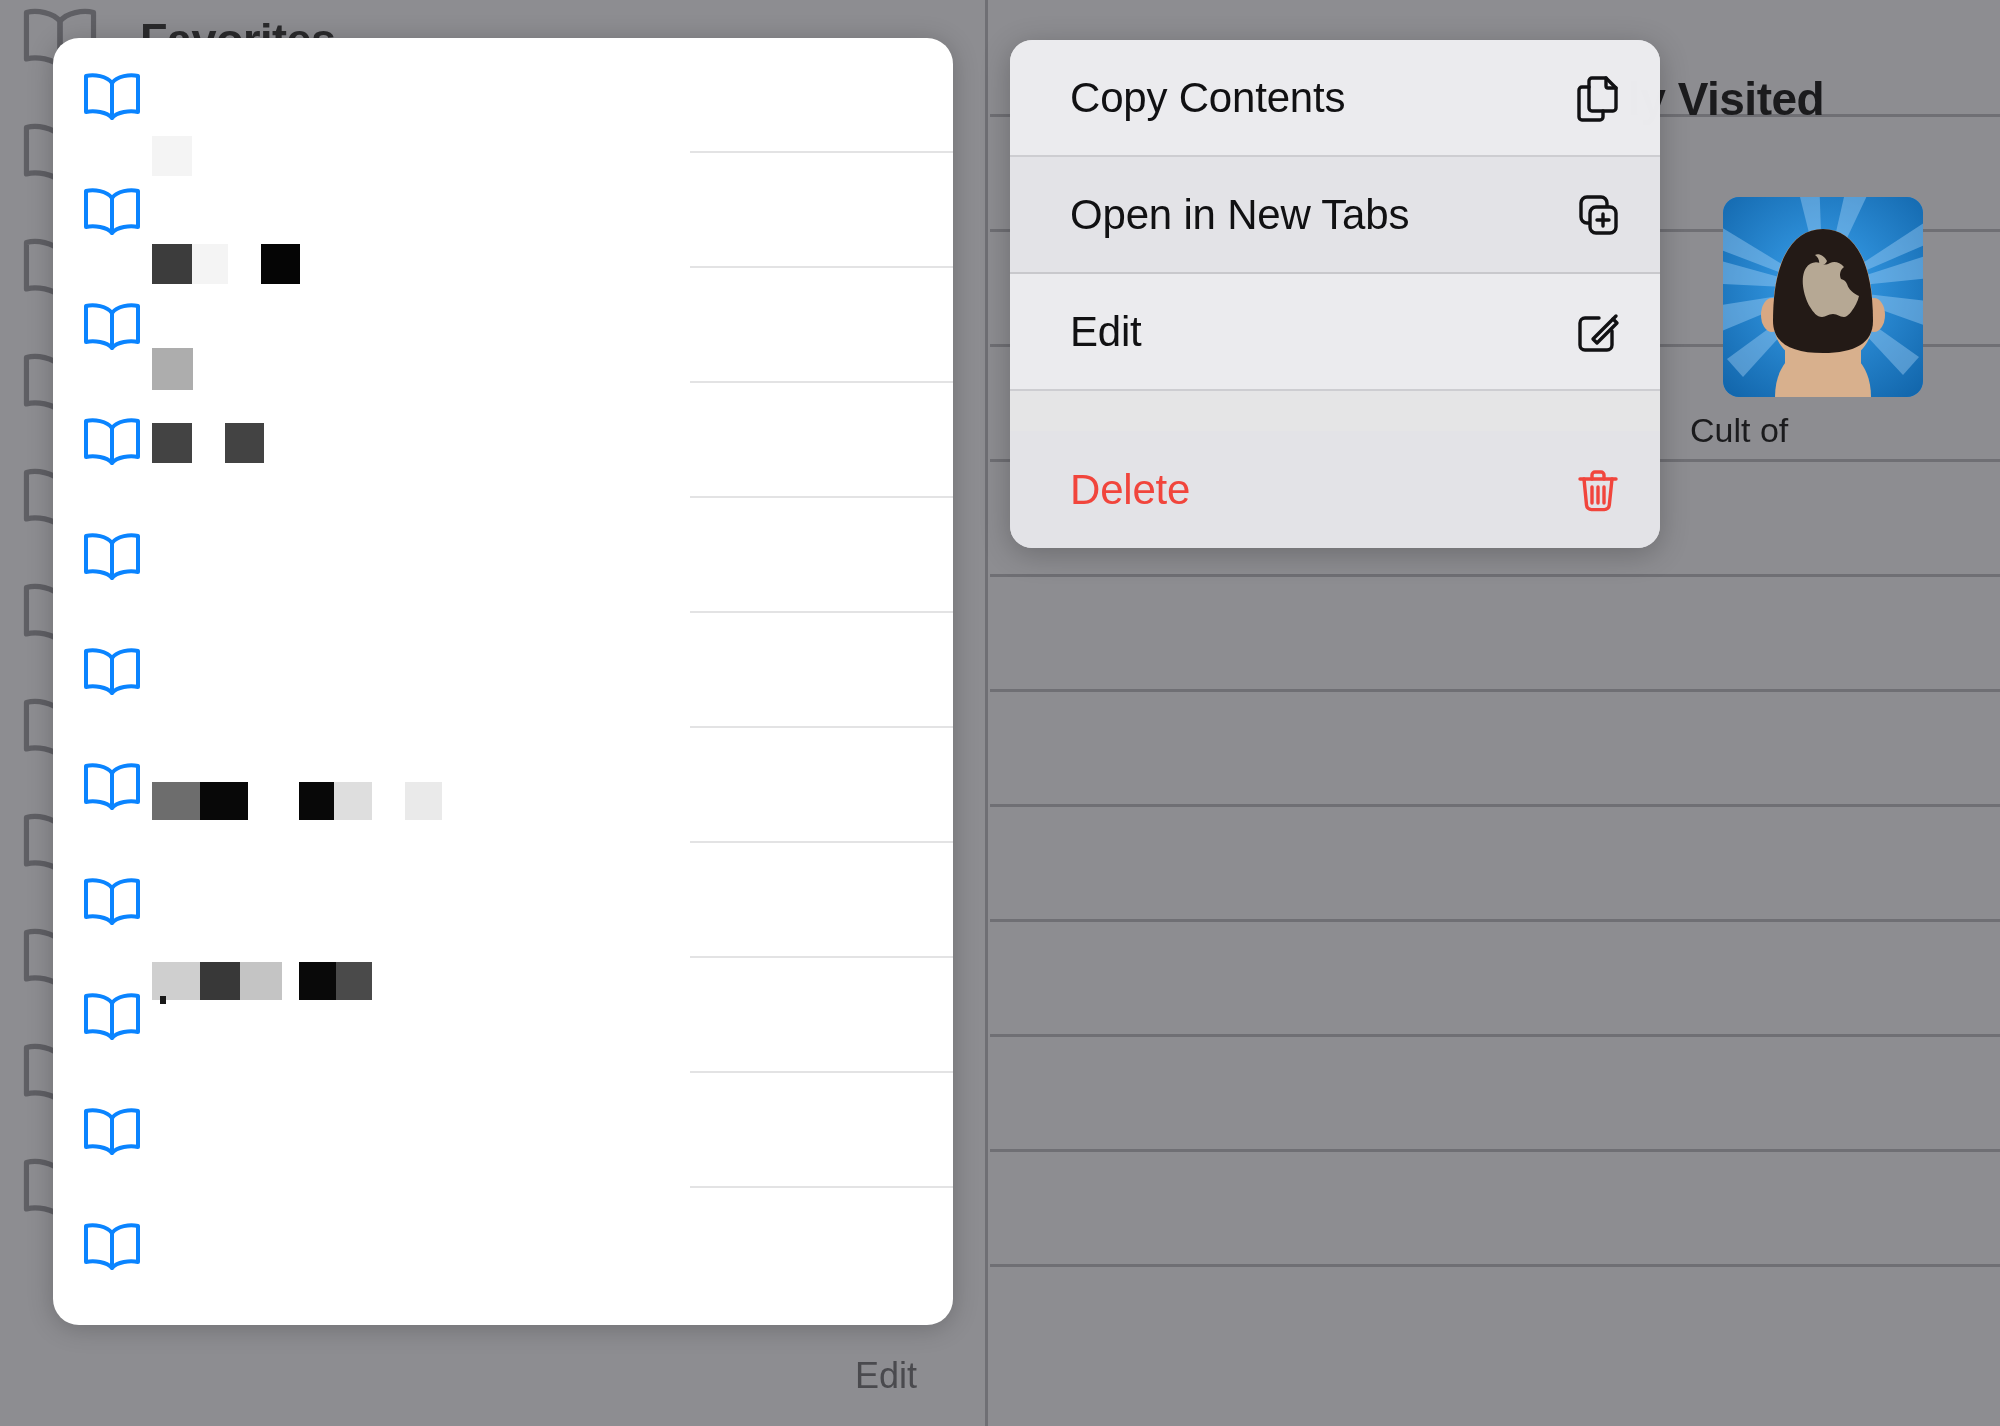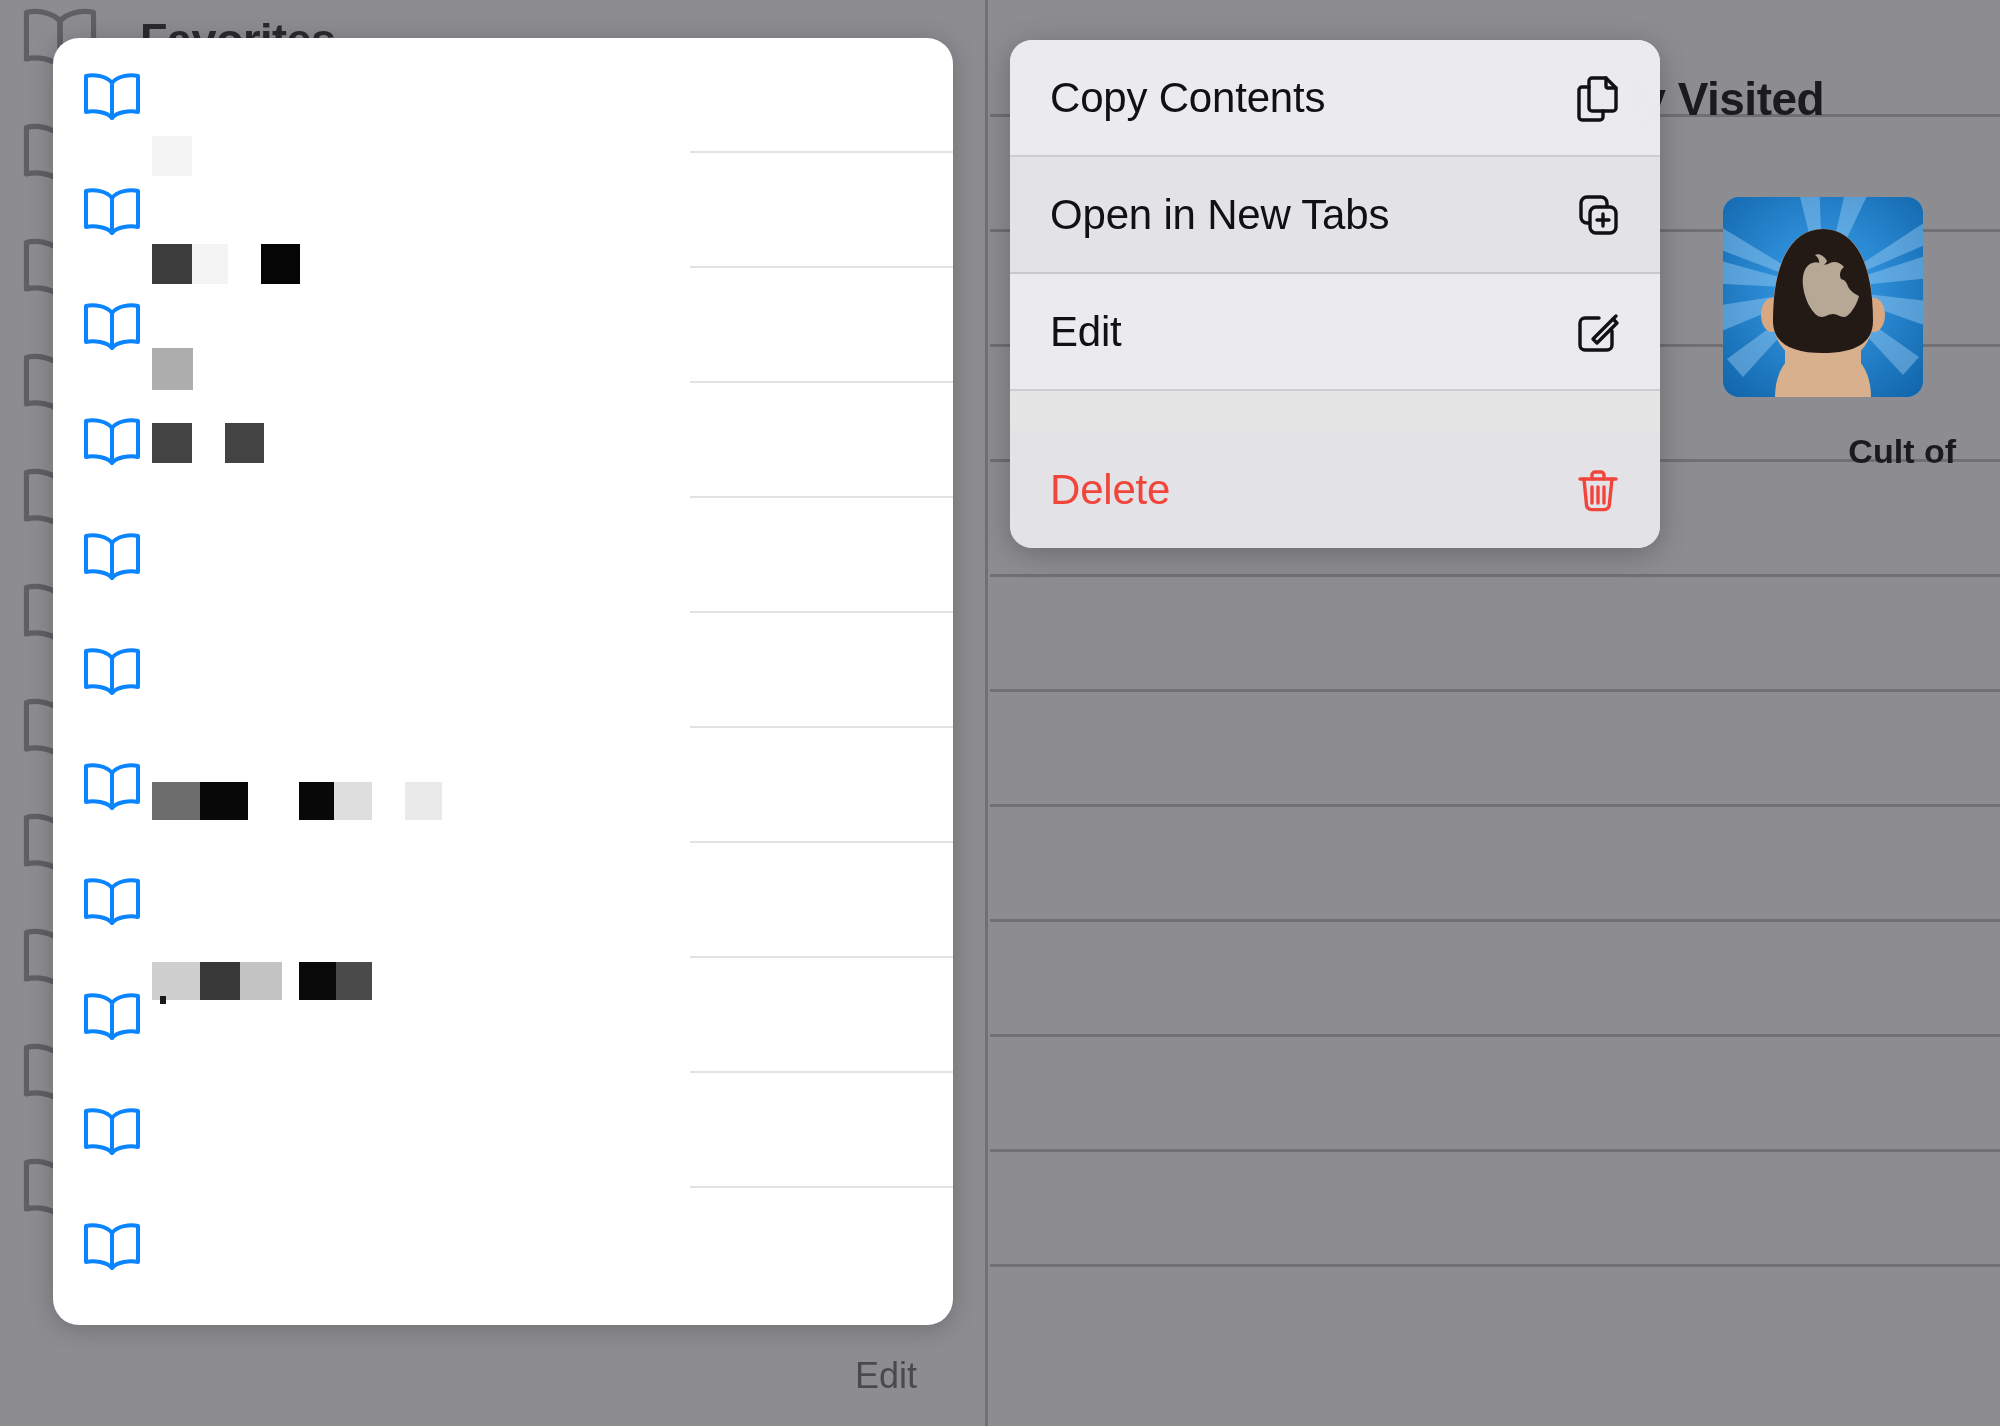--- a/index.html
+++ b/index.html
@@ -106,25 +106,25 @@
     border-radius: 16px;
     overflow: hidden;
     background: #1f7fd0;
   }
 
   .rv-thumb svg { display: block; width: 200px; height: 200px; }
 
   .rv-label {
     position: absolute;
     left: 1690px;
-    top: 427px;
+    top: 406px;
     width: 266px;
-    text-align: right;
+    text-align: left;
     font-size: 34px;
-    font-weight: bold;
+    font-weight: normal;
     color: #1b1b1d;
     line-height: 48px;
   }
 
   
   .fg-panel {
     position: absolute;
     left: 53px;
     top: 38px;
     width: 900px;
@@ -182,21 +182,21 @@
     background: rgba(243,243,245,0.86);
     box-shadow: 0 6px 30px rgba(0,0,0,0.24);
   }
 
   .ctx-item {
     position: relative;
     height: 117px;
     display: flex;
     align-items: center;
     justify-content: space-between;
-    padding: 0 36px 0 40px;
+    padding: 0 36px 0 60px;
     box-sizing: border-box;
     background: rgba(236,236,239,0.92);
     border-bottom: 2px solid rgba(150,150,155,0.35);
     gap: 8px;
   }
 
   .ctx-item:last-child { border-bottom: none; margin-top: 40px; }
 
   .ctx-item.alt { background: rgba(227,227,231,0.92); }
 

